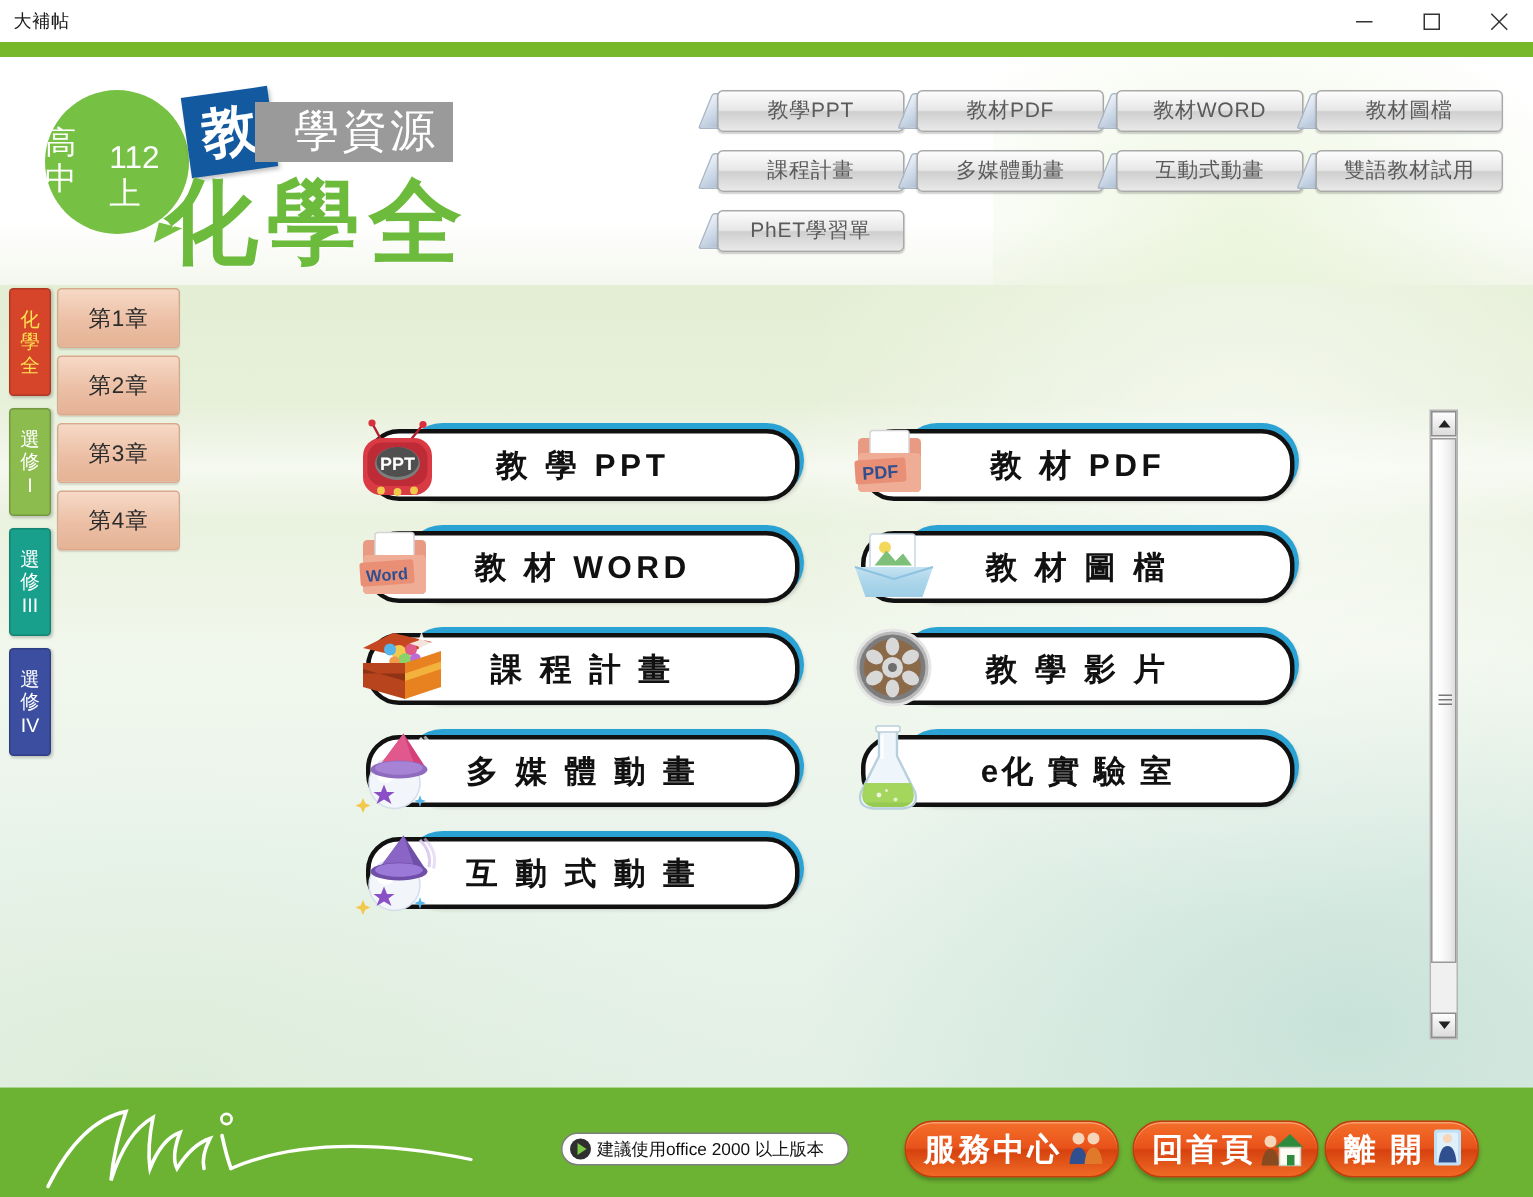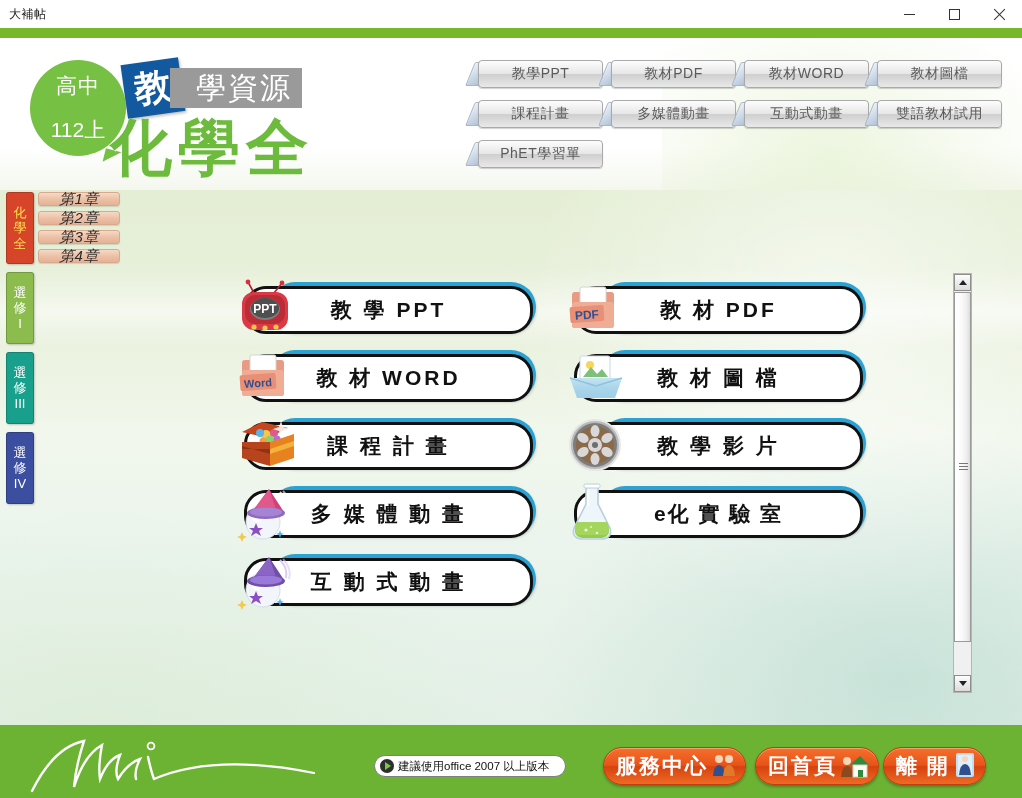--- a/index.html
+++ b/index.html
@@ -48,21 +48,21 @@
   .header-deco {
     position: absolute; right: -60px; top: -40px; width: 420px; height: 260px;
     background: radial-gradient(ellipse at 40% 60%, rgba(221,238,196,.55) 0%, rgba(255,255,255,0) 68%);
   }
 
   
   .logo-wrap { position: absolute; left: 18px; top: 16px; width: 440px; height: 130px; }
   .bubble {
     position: absolute; left: 12px; top: 6px; width: 96px; height: 96px;
     border-radius: 50%; background: #76c043;
-    display: flex; flex-direction: column; align-items: center; justify-content: center;
+    display: flex; flex-direction: row; align-items: center; justify-content: center;
     color: #ffffff; line-height: 1.12;
   }
   .bubble::after {
     content: ""; position: absolute; right: 6px; bottom: -8px;
     border-left: 16px solid #76c043; border-bottom: 14px solid transparent;
     border-top: 0 solid transparent; transform: rotate(14deg);
   }
   .bubble-l1 { font-size: 21px; letter-spacing: 1px; }
   .bubble-l2 { font-size: 21px; letter-spacing: 0px; margin-top: 20px; }
 
@@ -136,27 +136,26 @@
     display: flex; flex-direction: column; align-items: center; justify-content: center;
     padding: 6px 0; font-size: 13px; line-height: 1.18; letter-spacing: 0;
     border: 1px solid rgba(0,0,0,.18);
     box-shadow: 1px 1px 2px rgba(0,0,0,.2);
   }
   .rail-tab span { display: block; text-align: center; }
 
   
   .chapters { position: absolute; left: 38px; top: 2px; width: 82px; }
   .chapter-btn {
-    width: 82px; height: 14px; margin-bottom: 5px;
+    width: 82px; height: 40px; margin-bottom: 5px;
     background: linear-gradient(to bottom, #f6d9c6 0%, #ecbfa5 55%, #e5b295 100%);
     border: 1px solid #d9a98d; border-radius: 3px;
     display: flex; align-items: center; justify-content: center;
     font-size: 15px; color: #2b2b2b; letter-spacing: .5px;
     box-shadow: 0 1px 1px rgba(0,0,0,.12);
-    font-style: italic;
   }
 
   
   .mainbtns {
     position: absolute; left: 236px; top: 92px;
     display: grid; grid-template-columns: 330px 330px; grid-auto-rows: 68px;
     column-gap: 0px;
   }
   .mainbtn { position: relative; width: 300px; height: 56px; }
   .mainbtn-icon {
@@ -547,21 +546,21 @@
         <circle cx="127" cy="17" r="3.4" fill="none" stroke="#ffffff" stroke-width="1.8"></circle>
         <path d="M130 50 Q190 24 290 44" fill="none" stroke="#ffffff" stroke-width="2.2" stroke-linecap="round"></path>
       </svg>
     </div>
   </div>
 
   <div class="footer-note">
     <span class="play-dot">
         <i></i>
       </span>
-    <span>建議使用office 2007 以上版本</span>
+    <span>建議使用office 2000 以上版本</span>
   </div>
 
   <div class="fbtn" id="btn-service">
     <span>服務中心</span>
     <span class="fbtn-icon">
       <svg width="26" height="26" viewBox="0 0 26 26">
         <circle cx="8" cy="7" r="4" fill="#f6d5b8"></circle>
         <path d="M2 24 Q3 13 8 13 Q13 13 14 24 Z" fill="#2f4f8f"></path>
         <circle cx="18" cy="7" r="4" fill="#f6d5b8"></circle>
         <path d="M12 24 Q13 13 18 13 Q23 13 24 24 Z" fill="#e07a2a"></path>

